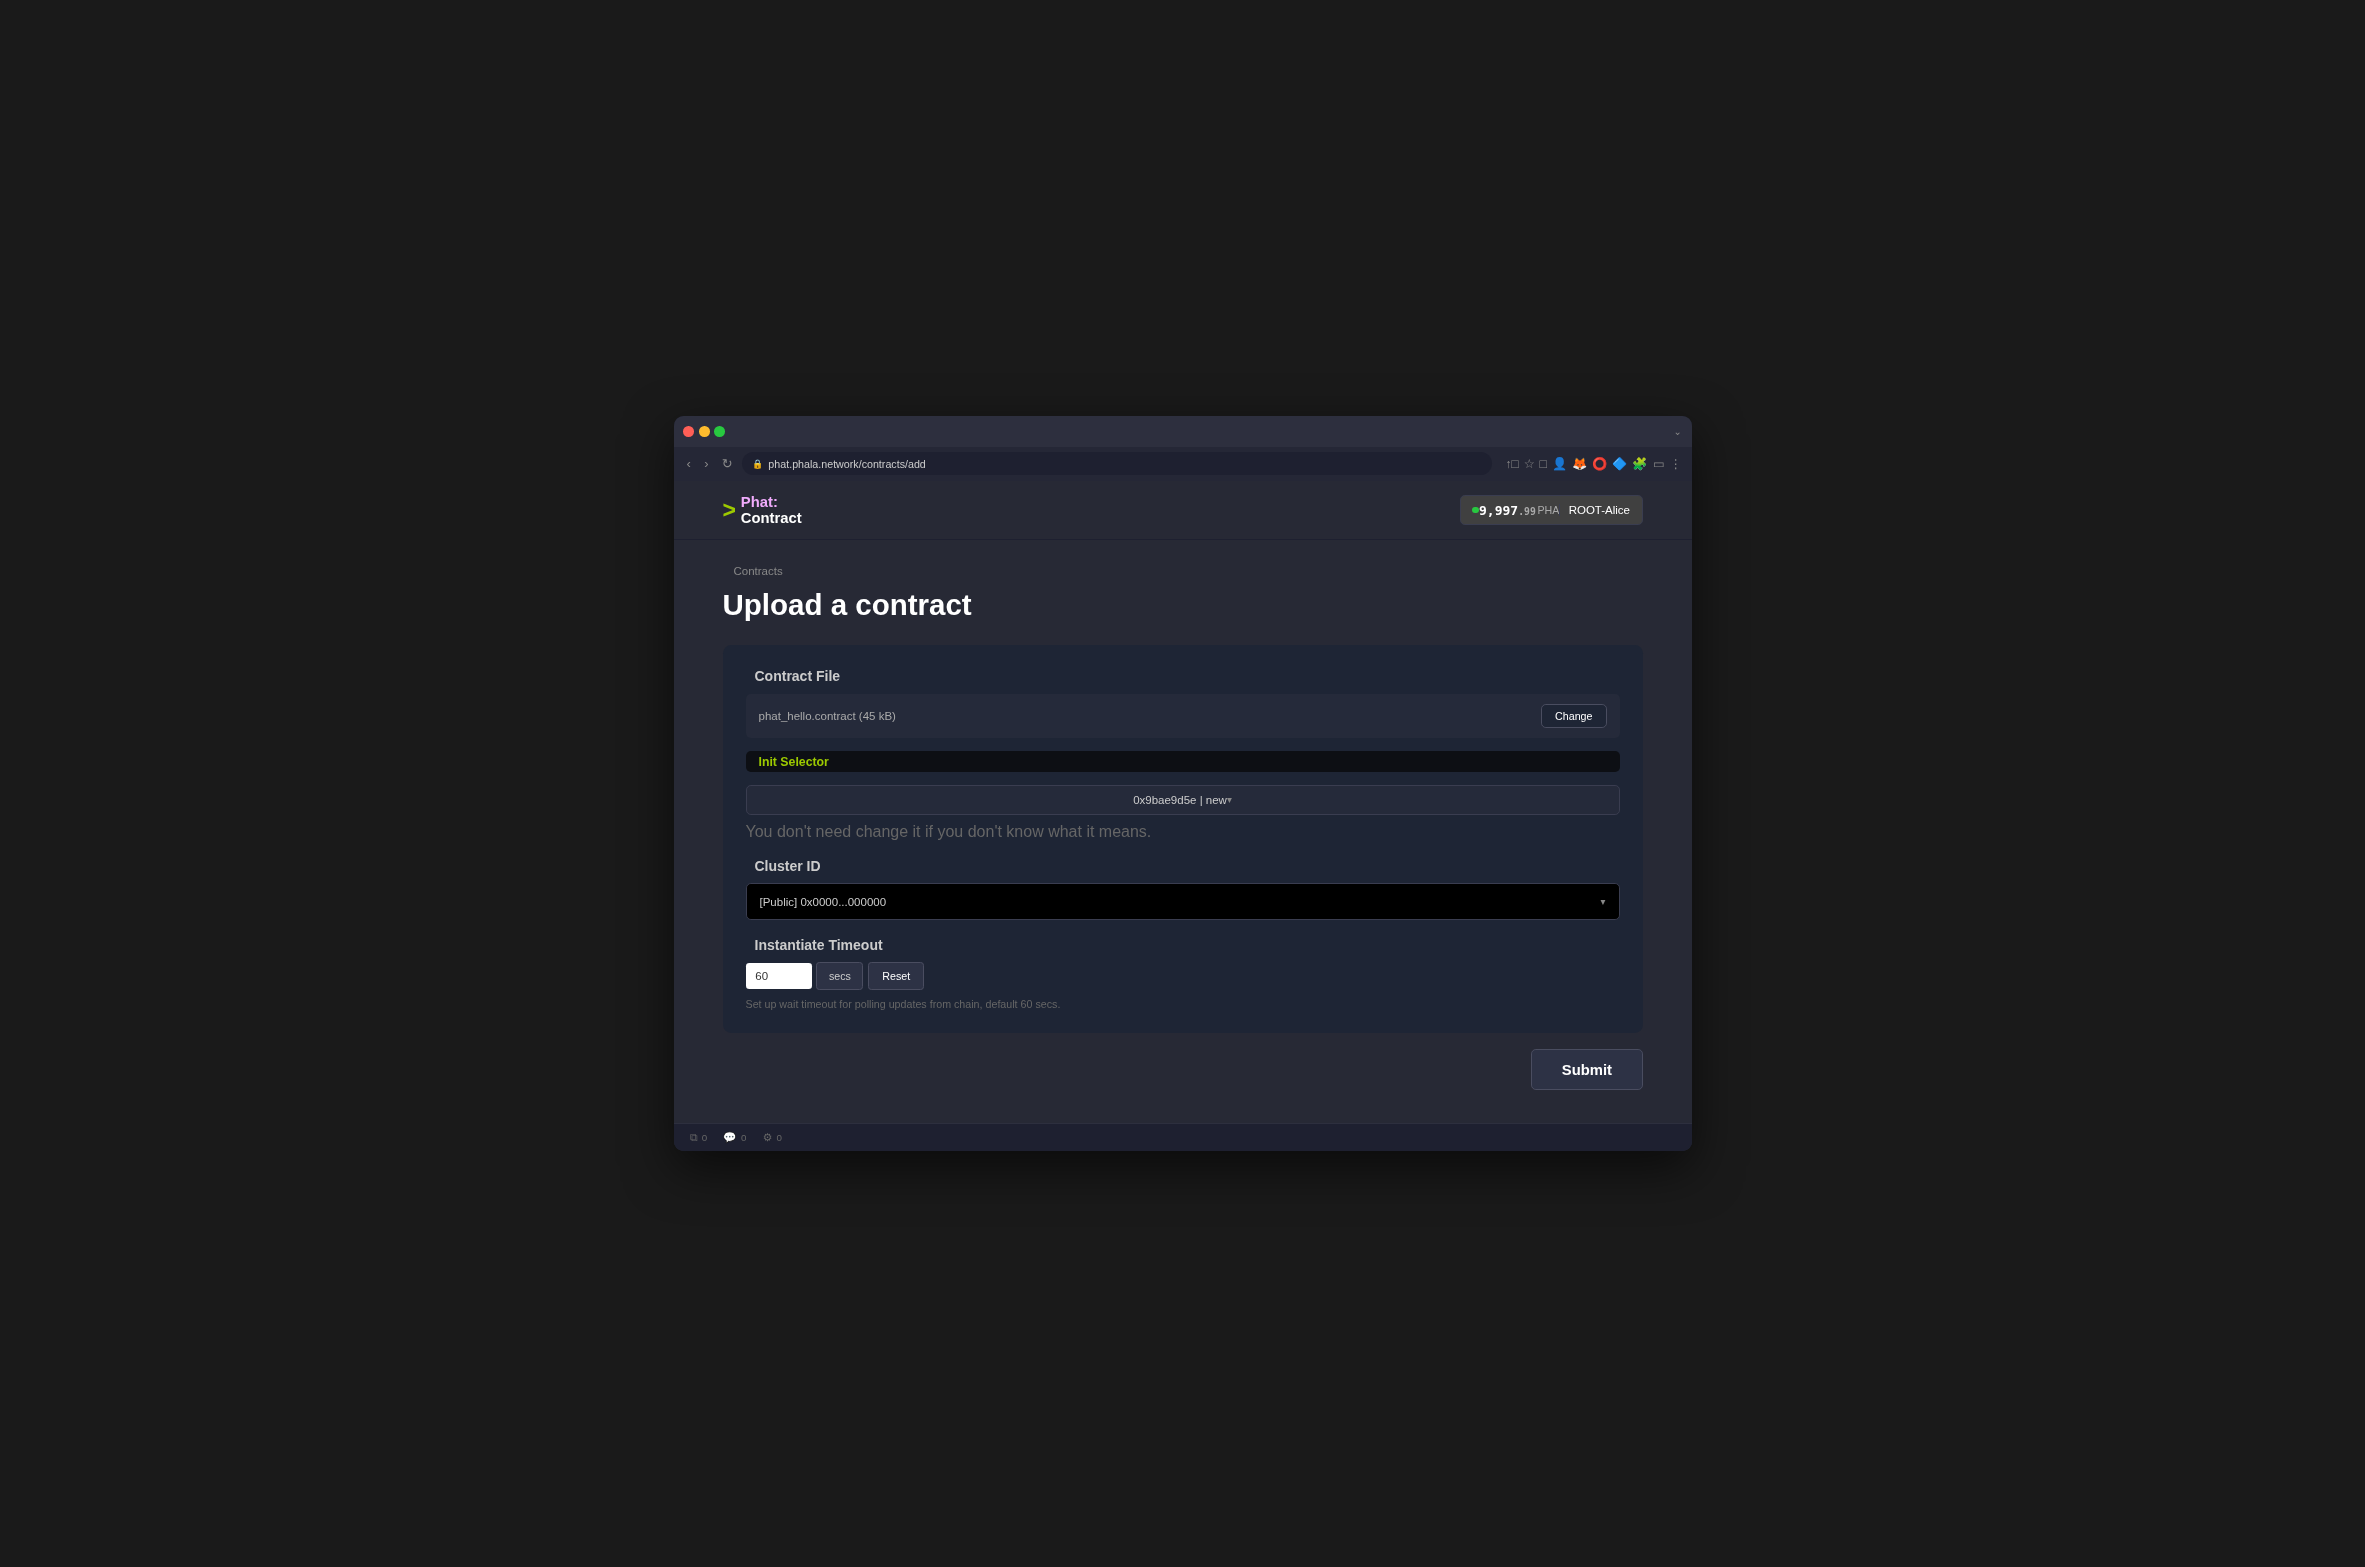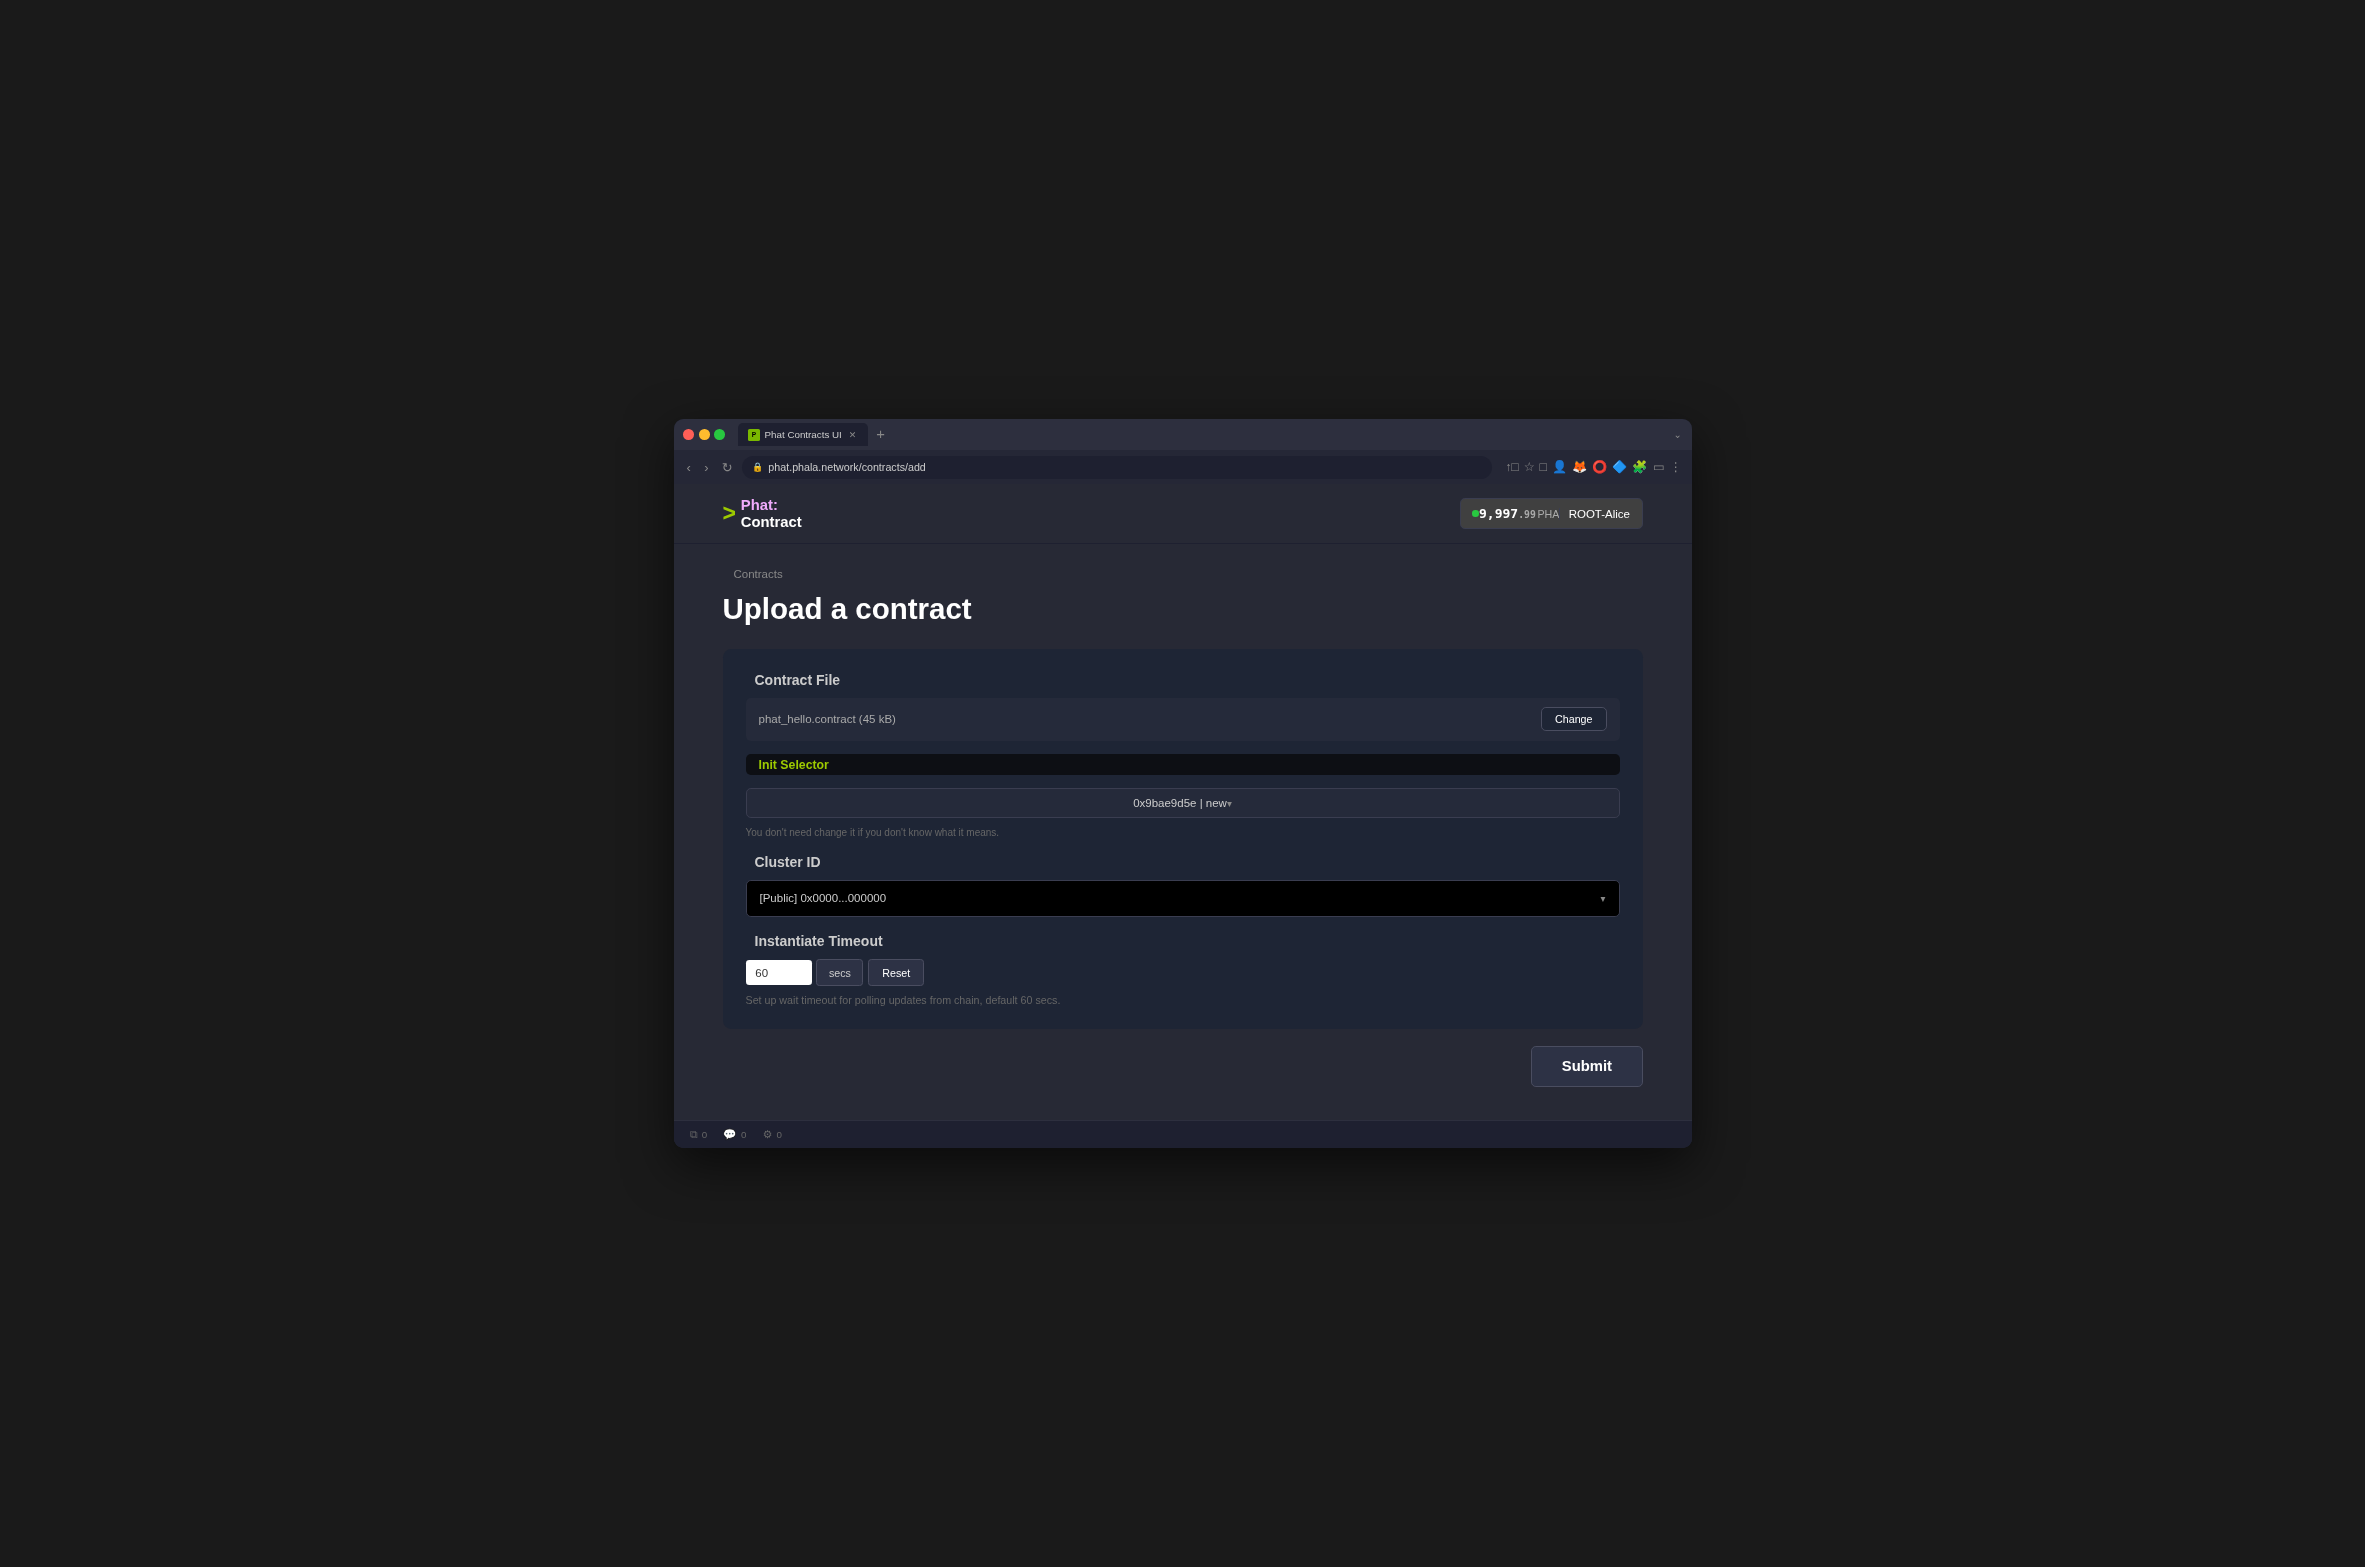--- a/index.html
+++ b/index.html
@@ -299,21 +299,21 @@
       align-items: center;
       justify-content: center;
       cursor: pointer;
     }
     .dropdown-arrow {
       color: #888;
       font-size: 9.8px;
     }
     .hint-text {
       color: #666;
-      font-size: 10px;
+      font-size: 16px;
       margin-bottom: 16.4px;
     }
 
     
     .cluster-dropdown {
       background: #000000;
       border: 0.8px solid #3a3d50;
       border-radius: 4.9px;
       padding: 11.5px 13px;
       color: #ccc;
@@ -398,28 +398,20 @@
 </head>
 <body>
 
 <div class="browser-window">
 
   <div class="title-bar">
     <div class="traffic-lights">
       <div class="traffic-light close"></div>
       <div class="traffic-light minimize"></div>
       <div class="traffic-light maximize"></div>
-    </div>
-    <div class="tab-bar">
-      <div class="browser-tab">
-        <div class="favicon">P</div>
-        <span>Phat Contracts UI</span>
-        <button class="tab-close">✕</button>
-      </div>
-      <button class="new-tab-btn">+</button>
     </div>
     <div class="window-controls">⌄</div>
   </div>
 
   <div class="address-bar">
     <button class="nav-btn">‹</button>
     <button class="nav-btn">›</button>
     <button class="nav-btn">↻</button>
     <div class="address-input-wrap">
       <span class="lock-icon">🔒</span>

